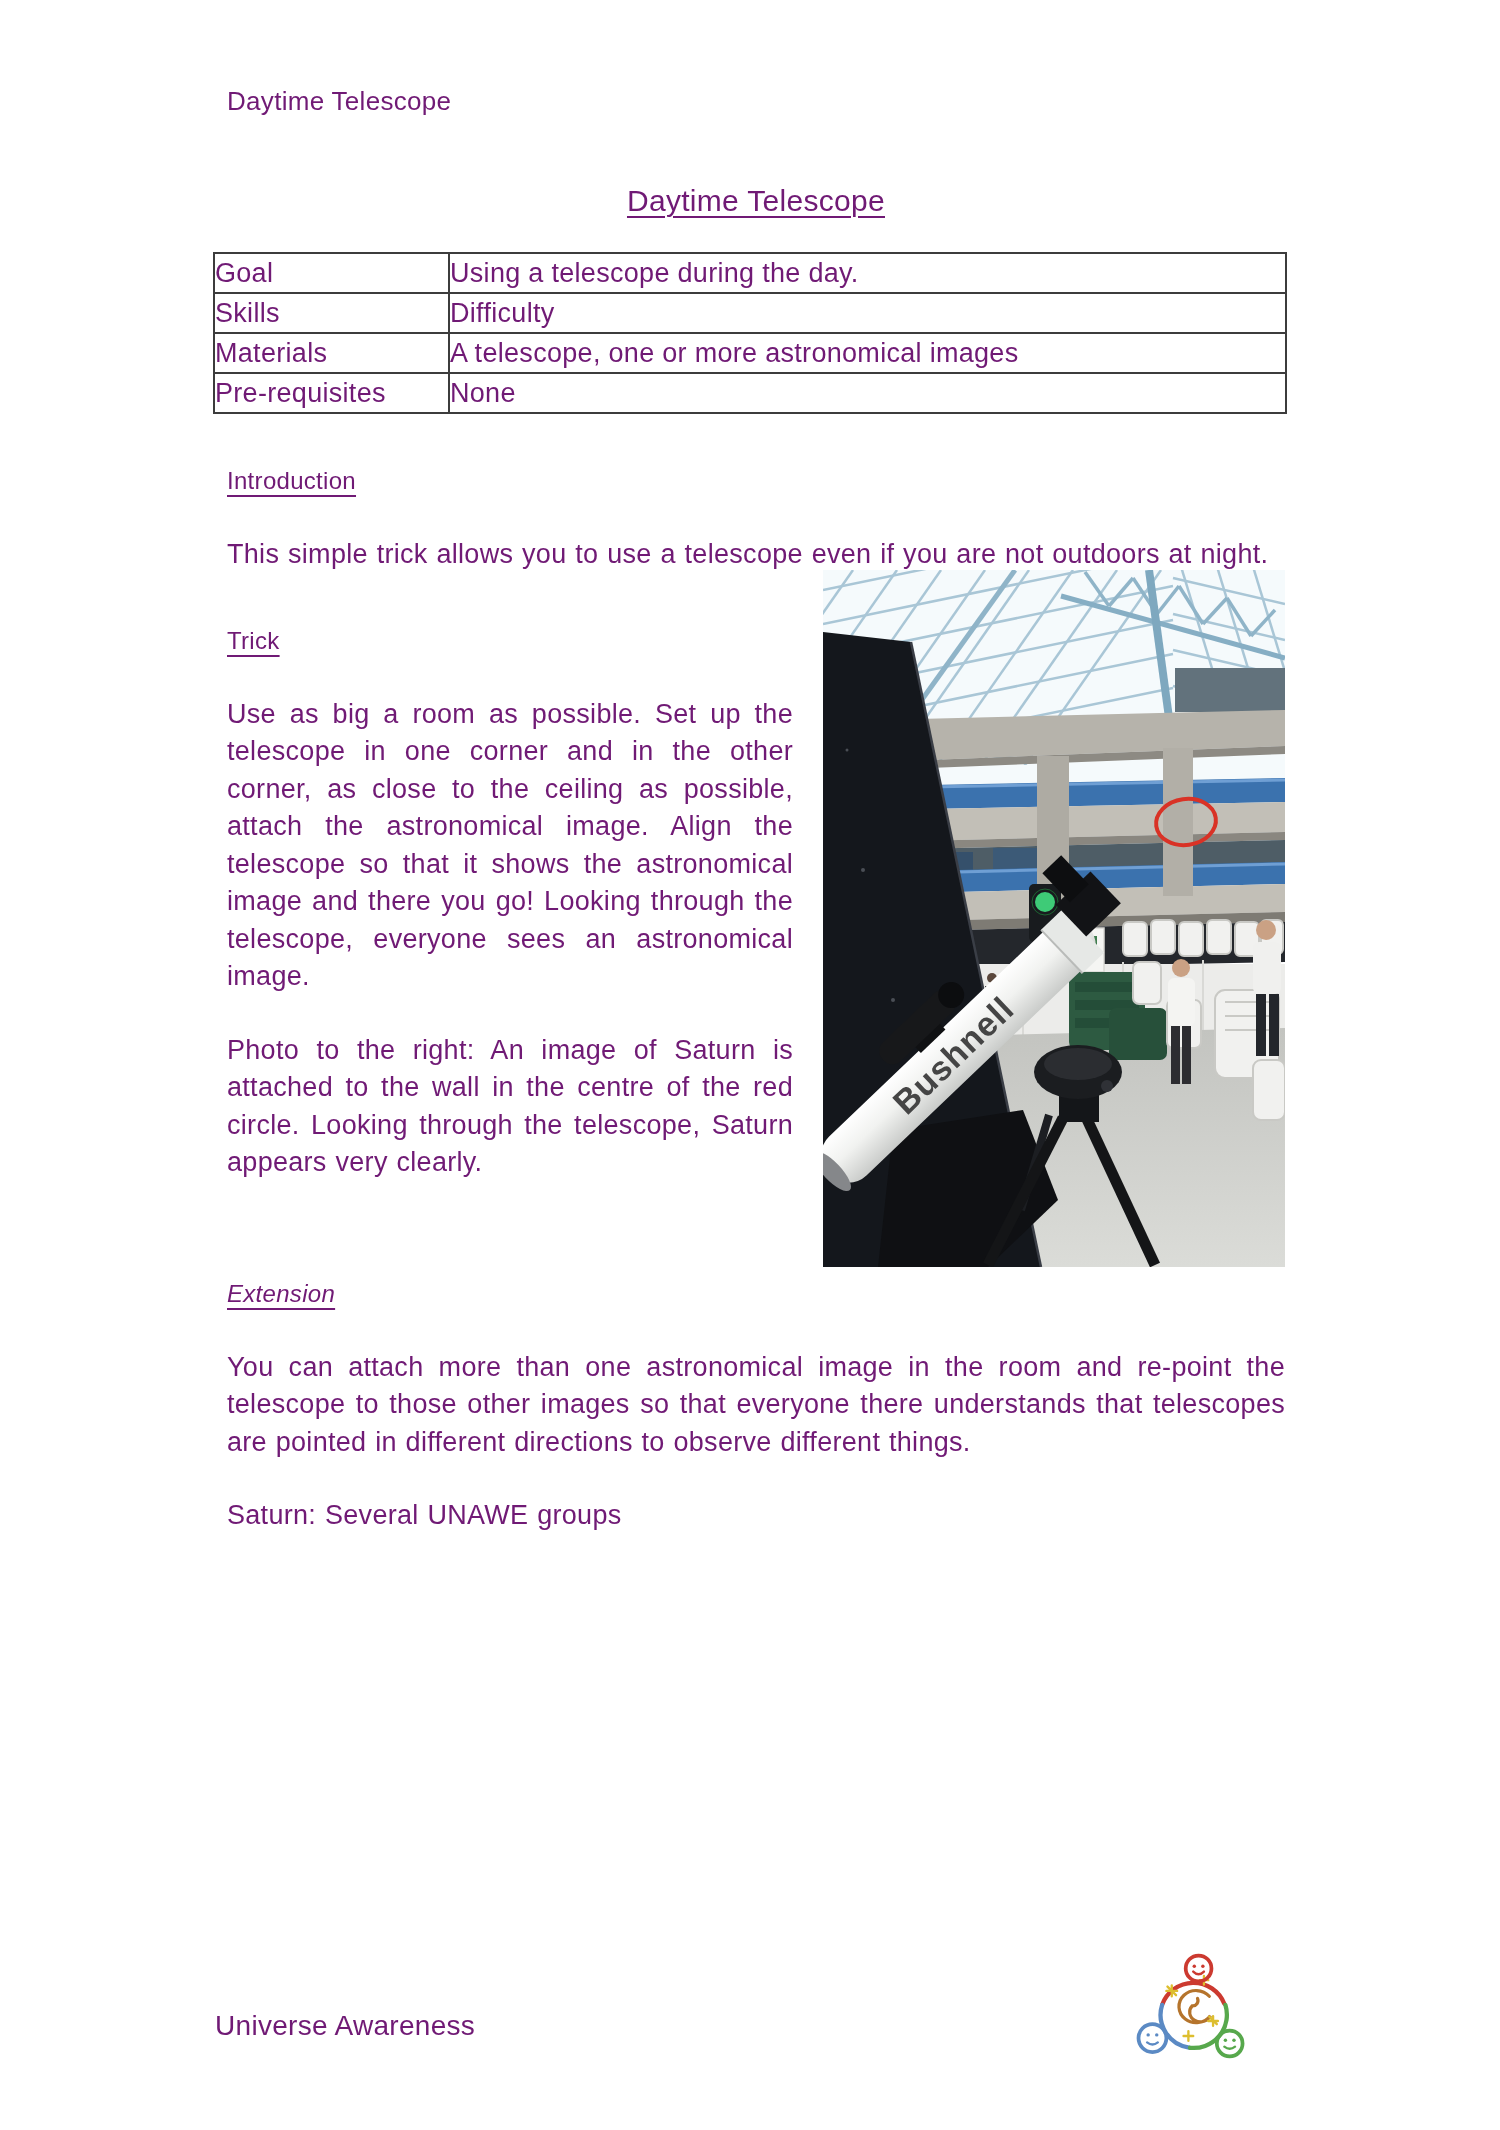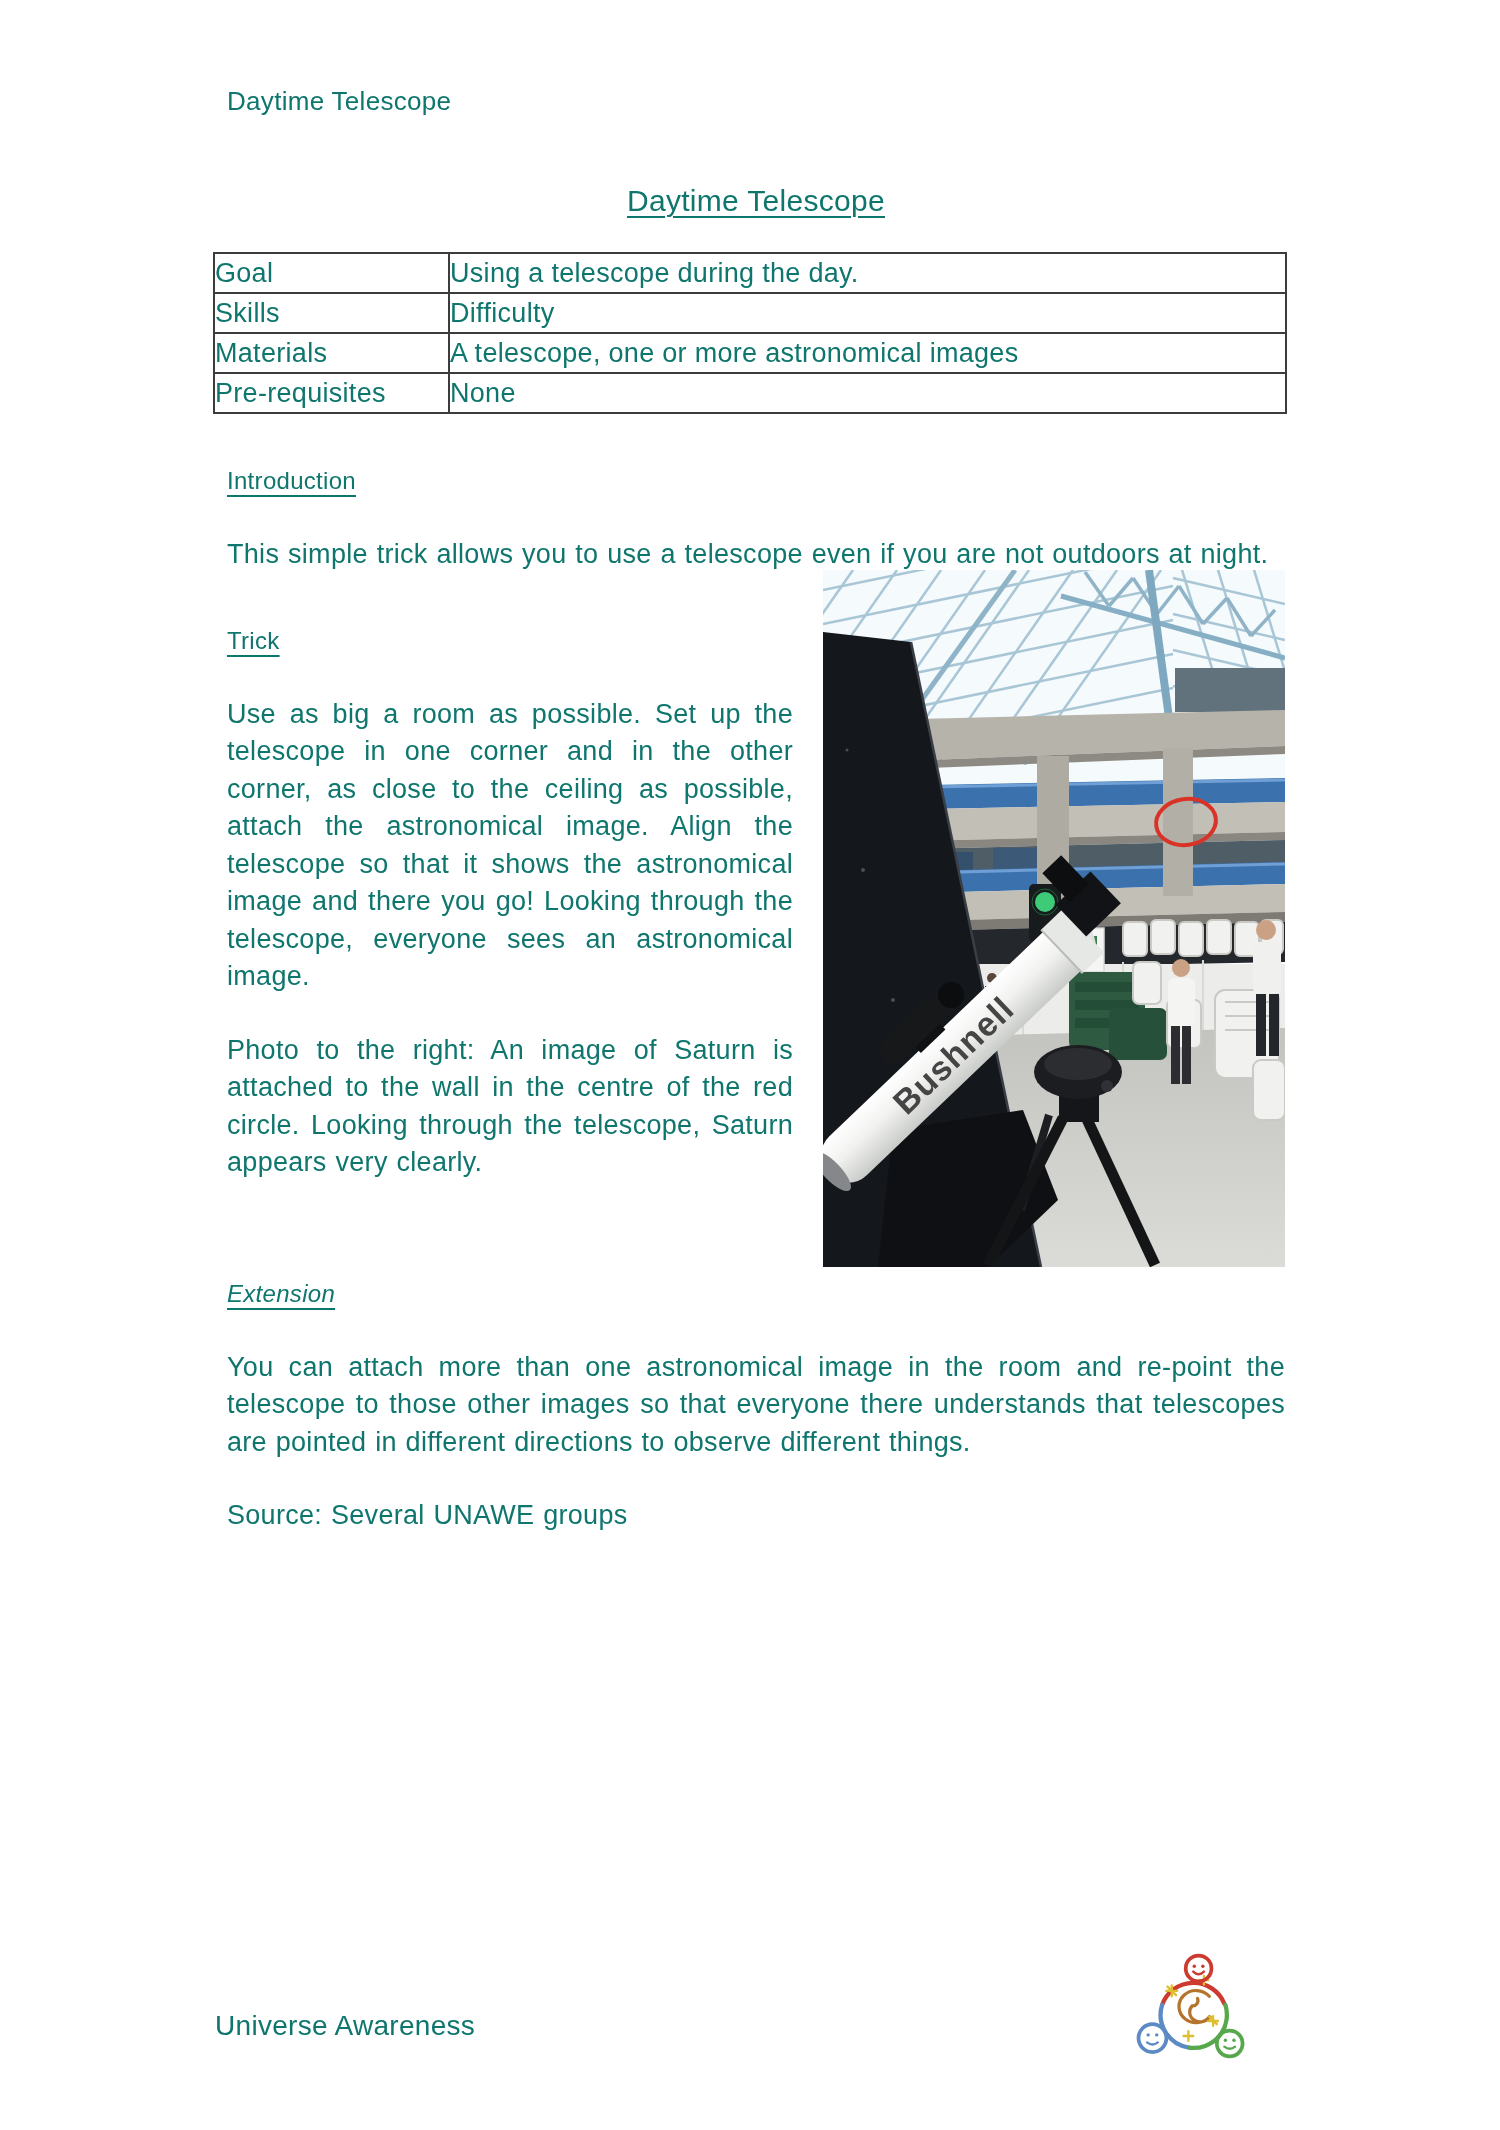--- a/index.html
+++ b/index.html
@@ -1,18 +1,18 @@
 <!DOCTYPE html>
 <html><head>
 <meta charset="utf-8">
 <style>
   html,body{margin:0;padding:0;background:#ffffff;}
   .page{
     position:relative;width:1500px;height:2130px;background:#ffffff;overflow:hidden;
-    font-family:"Liberation Sans","DejaVu Sans",sans-serif;color:#0f766e;
+    font-family:"Liberation Sans","DejaVu Sans",sans-serif;color:#701a75;
     letter-spacing:0.3px;
   }
   .doc-header{position:absolute;left:227px;top:86px;font-size:26px;}
   .doc-footer{position:absolute;left:215px;top:2010px;font-size:28px;}
   .content{position:absolute;left:227px;top:183px;width:1058px;}
   .title{
     text-align:center;font-size:30px;line-height:36px;margin:0 0 33px 0;
     text-decoration:underline;text-decoration-thickness:2px;text-underline-offset:5px;
   }
   table.info{border-collapse:collapse;width:1074px;margin-left:-14px;table-layout:fixed;}
@@ -252,21 +252,21 @@
       </svg>
     </div>
 
     <div class="sec-h">Trick</div>
     <p class="para">Use as big a room as possible. Set up the telescope in one corner and in the other corner, as close to the ceiling as possible, attach the astronomical image. Align the telescope so that it shows the astronomical image and there you go! Looking through the telescope, everyone sees an astronomical image.</p>
     <p class="para">Photo to the right: An image of Saturn is attached to the wall in the centre of the red circle. Looking through the telescope, Saturn appears very clearly.</p>
 
     <div class="sec-h clear">Extension</div>
     <p class="para">You can attach more than one astronomical image in the room and re-point the telescope to those other images so that everyone there understands that telescopes are pointed in different directions to observe different things.</p>
 
-    <p class="para">Source: Several UNAWE groups</p>
+    <p class="para">Saturn: Several UNAWE groups</p>
   </div>
 
   <div class="logo-wrap">
     <svg width="118" height="118" viewBox="0 0 110 110" xmlns="http://www.w3.org/2000/svg">
       <g fill="none" stroke-linecap="round">
         <path d="M 29 53 A 31 31 0 0 1 87 52" stroke="#cc3a30" stroke-width="4"></path>
         <path d="M 29 53 A 31 31 0 0 0 55 93" stroke="#5b8ac4" stroke-width="4"></path>
         <path d="M 55 93 A 31 31 0 0 0 88 53" stroke="#57a84c" stroke-width="4"></path>
         <path d="M 73 45 A 16 15 0 1 0 74 63 A 10 9 0 1 1 57 54 A 5 5 0 0 0 62 47" stroke="#b5742c" stroke-width="3"></path>
         <g stroke="#ddbe2f" stroke-width="2.2">

